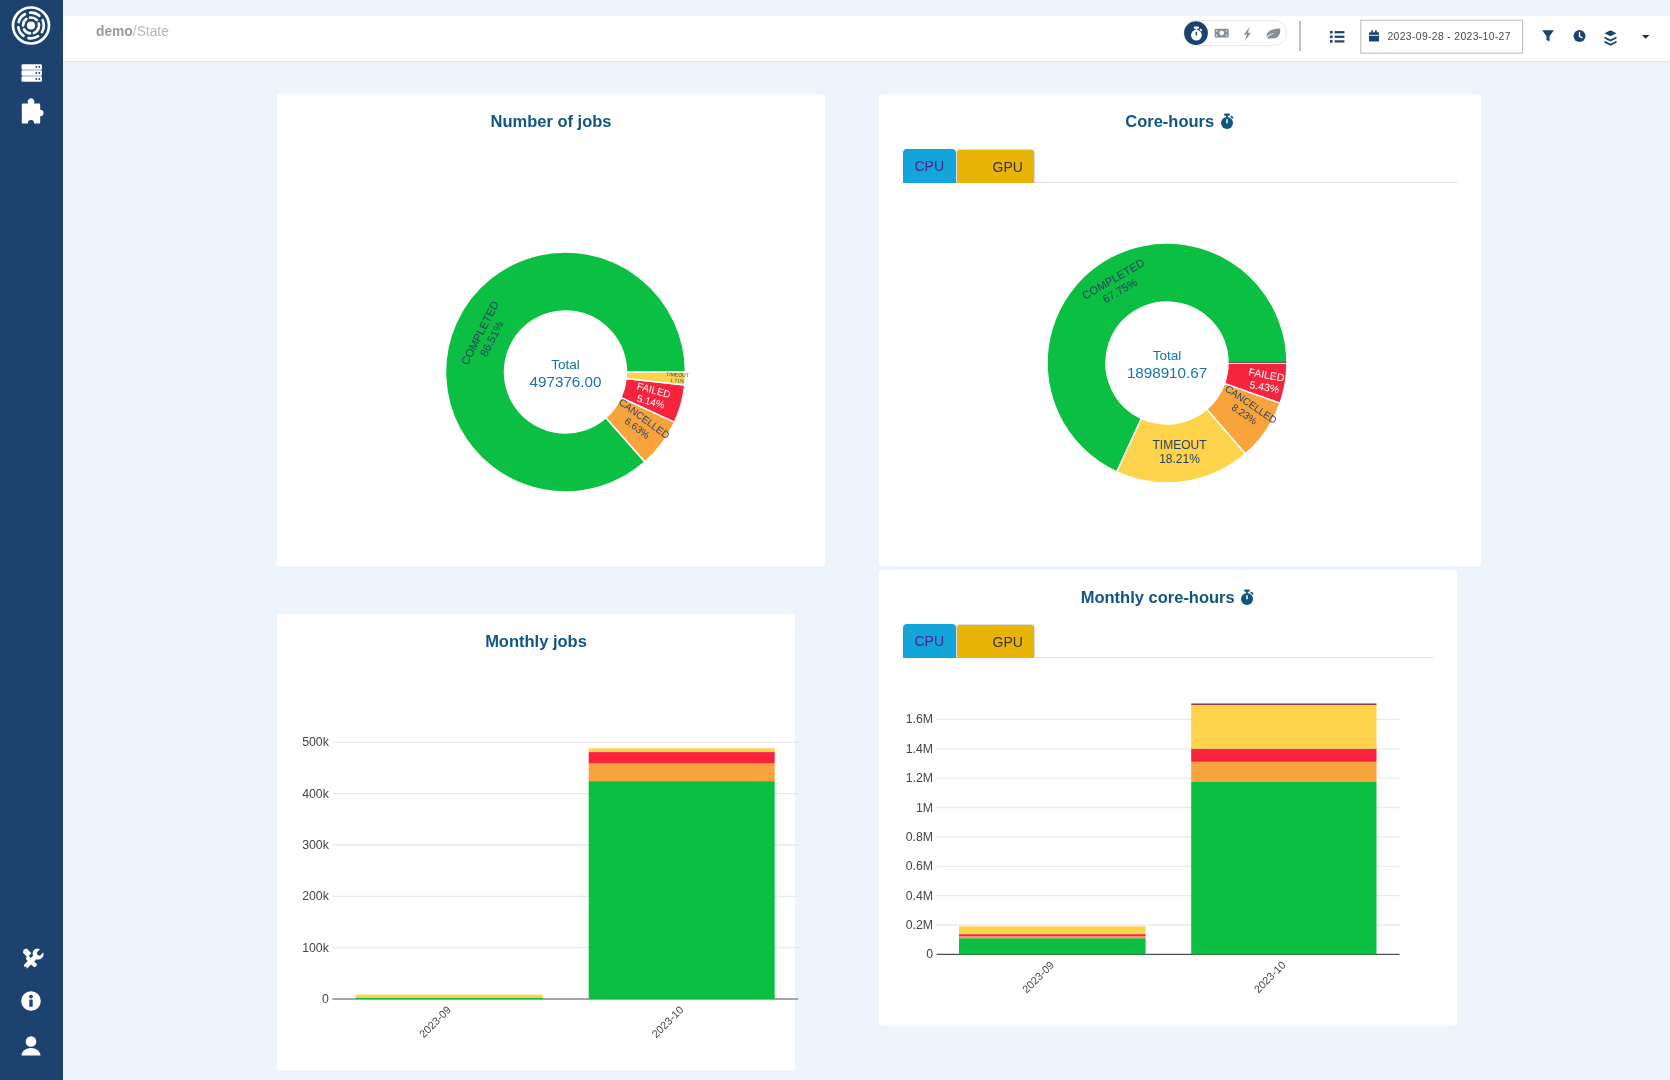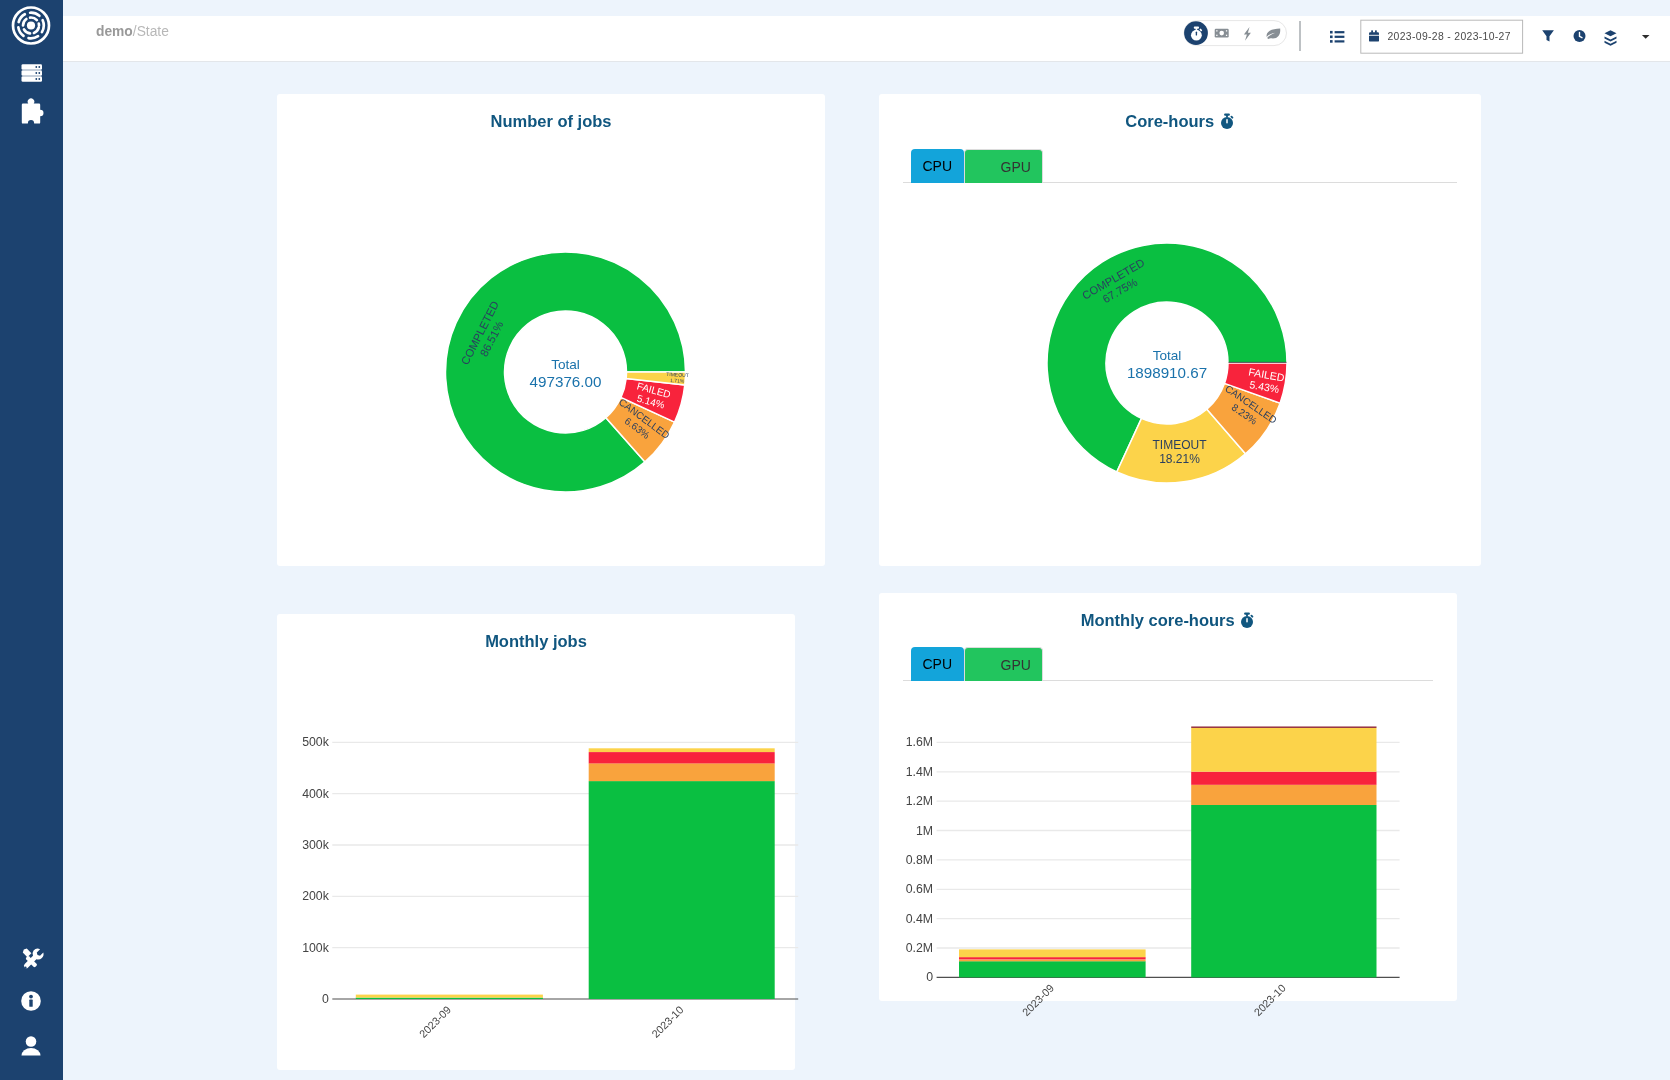--- a/index.html
+++ b/index.html
@@ -5,28 +5,28 @@
 * { margin:0; padding:0; box-sizing:border-box; }
 html,body { width:1670px; height:1080px; overflow:hidden;
   font-family:"Liberation Sans", sans-serif; background:#edf4fc; }
 #sidebar { position:fixed; left:0; top:0; width:63px; height:1080px; background:#1c426f; z-index:10; }
 #navbar { position:fixed; left:63px; top:16px; right:0; height:46px; background:#ffffff;
   border-bottom:1px solid #e3e6ea; z-index:9; }
 .card { position:absolute; background:#ffffff; border-radius:3px; }
 #card1 { left:277px; top:94px;  width:548px; height:472px; }
 #card2 { left:879px; top:94px;  width:602px; height:472px; }
 #card3 { left:277px; top:574px; width:518px; height:456px;margin-top:40px; }
-#card4 { left:879px; top:593px; width:578px; height:408px; }
+#card4 { left:879px; top:570px; width:578px; height:456px; }
 .ctitle { position:absolute; left:0; right:0; top:18px; text-align:center;
   font-size:16.5px; font-weight:bold; color:#10567f; }
 .tabs { position:absolute; left:24px; right:24px; border-bottom:1px solid #dcdcdc; height:34px; }
 .tab { display:inline-block; height:34px; line-height:34px; padding:0 11.5px;
   font-size:14px; border-radius:4px 4px 0 0; vertical-align:top; }
-.tab.active { background:#13a4da; color:#000000;margin-left:8px; }
-.tab.idle { background:#22c55e; color:#333; border:1px solid #dcdcdc; border-bottom:none;padding-left:36px; }
+.tab.active { background:#13a4da; color:#4c1d95; }
+.tab.idle { background:#eab308; color:#333; border:1px solid #dcdcdc; border-bottom:none;padding-left:36px; }
 .bc { color:#999; font-size:13.8px; position:absolute; left:33px; top:8px; }
 .bc .lt { color:#b8b8b8; font-weight:normal; }
 .swi { display:inline-block; vertical-align:-2px; }
 </style>
 </head>
 <body>
 <div id="sidebar">
     <svg width="63" height="1080" viewBox="0 0 63 1080" style="position:absolute;">
       <g stroke="#ffffff" fill="none" stroke-linecap="round">
         <circle cx="31" cy="25.5" r="18" stroke-width="2.7"></circle>

